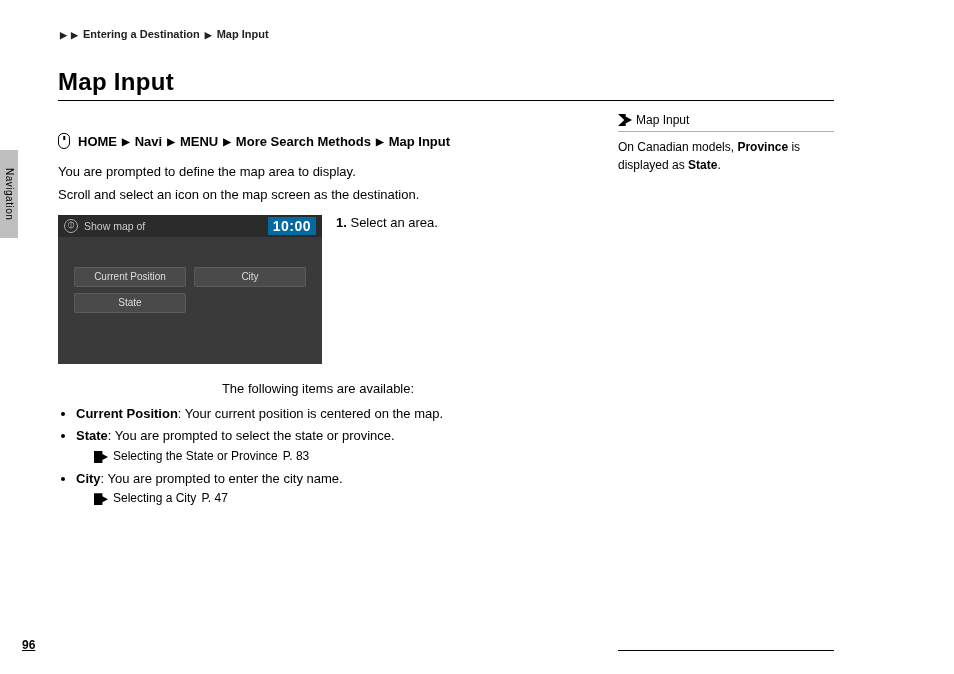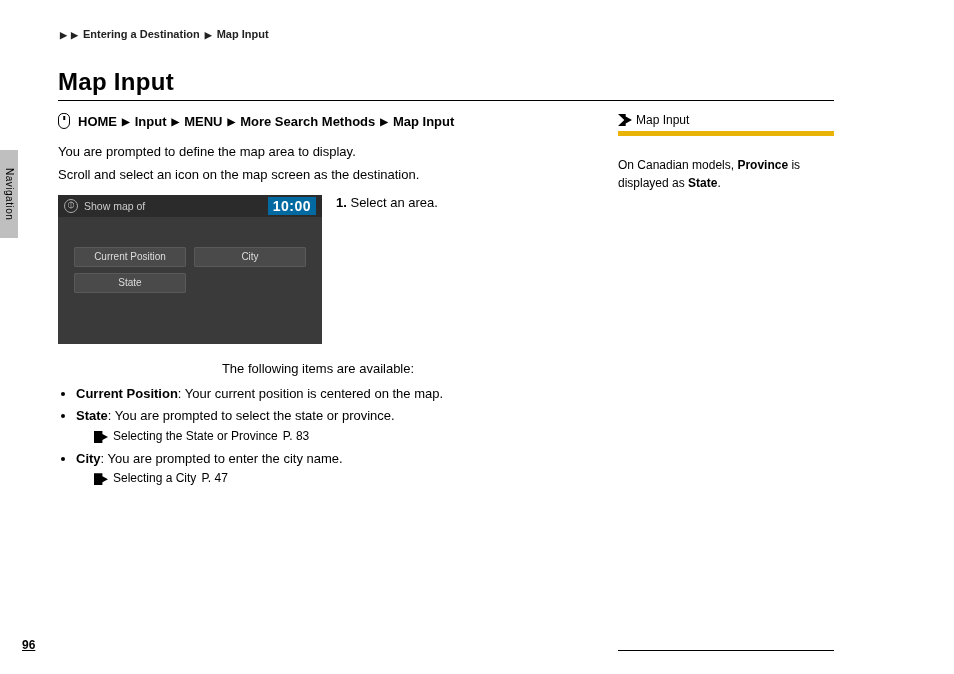--- a/index.html
+++ b/index.html
@@ -32,21 +32,21 @@
     font-weight: 700;
     border-bottom: 1px solid #000;
     padding-bottom: 4px;
     margin-bottom: 12px;
     letter-spacing: 0.3px;
   }
   .columns {
     display: flex;
     gap: 40px;
   }
-  .col-left { width: 520px; }
+  .col-left { width: 520px; margin-top: 20px; }
   .col-right { flex: 1; }
   .nav-path {
     font-size: 13px;
     font-weight: 700;
     margin-bottom: 14px;
     display: flex;
     align-items: center;
     flex-wrap: wrap;
     gap: 5px;
   }
@@ -188,22 +188,22 @@
     font-size: 12px;
     margin-bottom: 4px;
   }
   .note-head-icon {
     display: inline-block;
     width: 14px; height: 12px;
     background: #000;
     clip-path: polygon(0 0, 55% 0, 55% 20%, 100% 50%, 55% 80%, 55% 100%, 0 100%, 45% 50%);
   }
   .note-box {
-    border-top: 5px solid #eab308;
-    padding-top: 20px;
+    border-top: 1px solid #eab308;
+    padding-top: 6px;
     font-size: 12px;
     line-height: 1.5;
   }
   .col-right {
     border-left: none;
     position: relative;
   }
   .right-wrap {
     height: 538px;
     position: relative;
@@ -242,21 +242,21 @@
 
   <h1>Map Input</h1>
 
   <div class="columns">
     <div class="col-left">
 
       <div class="nav-path">
         <span class="mouse-icon"></span>
         <span>HOME</span>
         <span class="tri">▶</span>
-        <span>Input</span>
+        <span>Navi</span>
         <span class="tri">▶</span>
         <span>MENU</span>
         <span class="tri">▶</span>
         <span>More Search Methods</span>
         <span class="tri">▶</span>
         <span>Map Input</span>
       </div>
 
       <p class="para">You are prompted to define the map area to display.</p>
       <p class="para">Scroll and select an icon on the map screen as the destination.</p>

